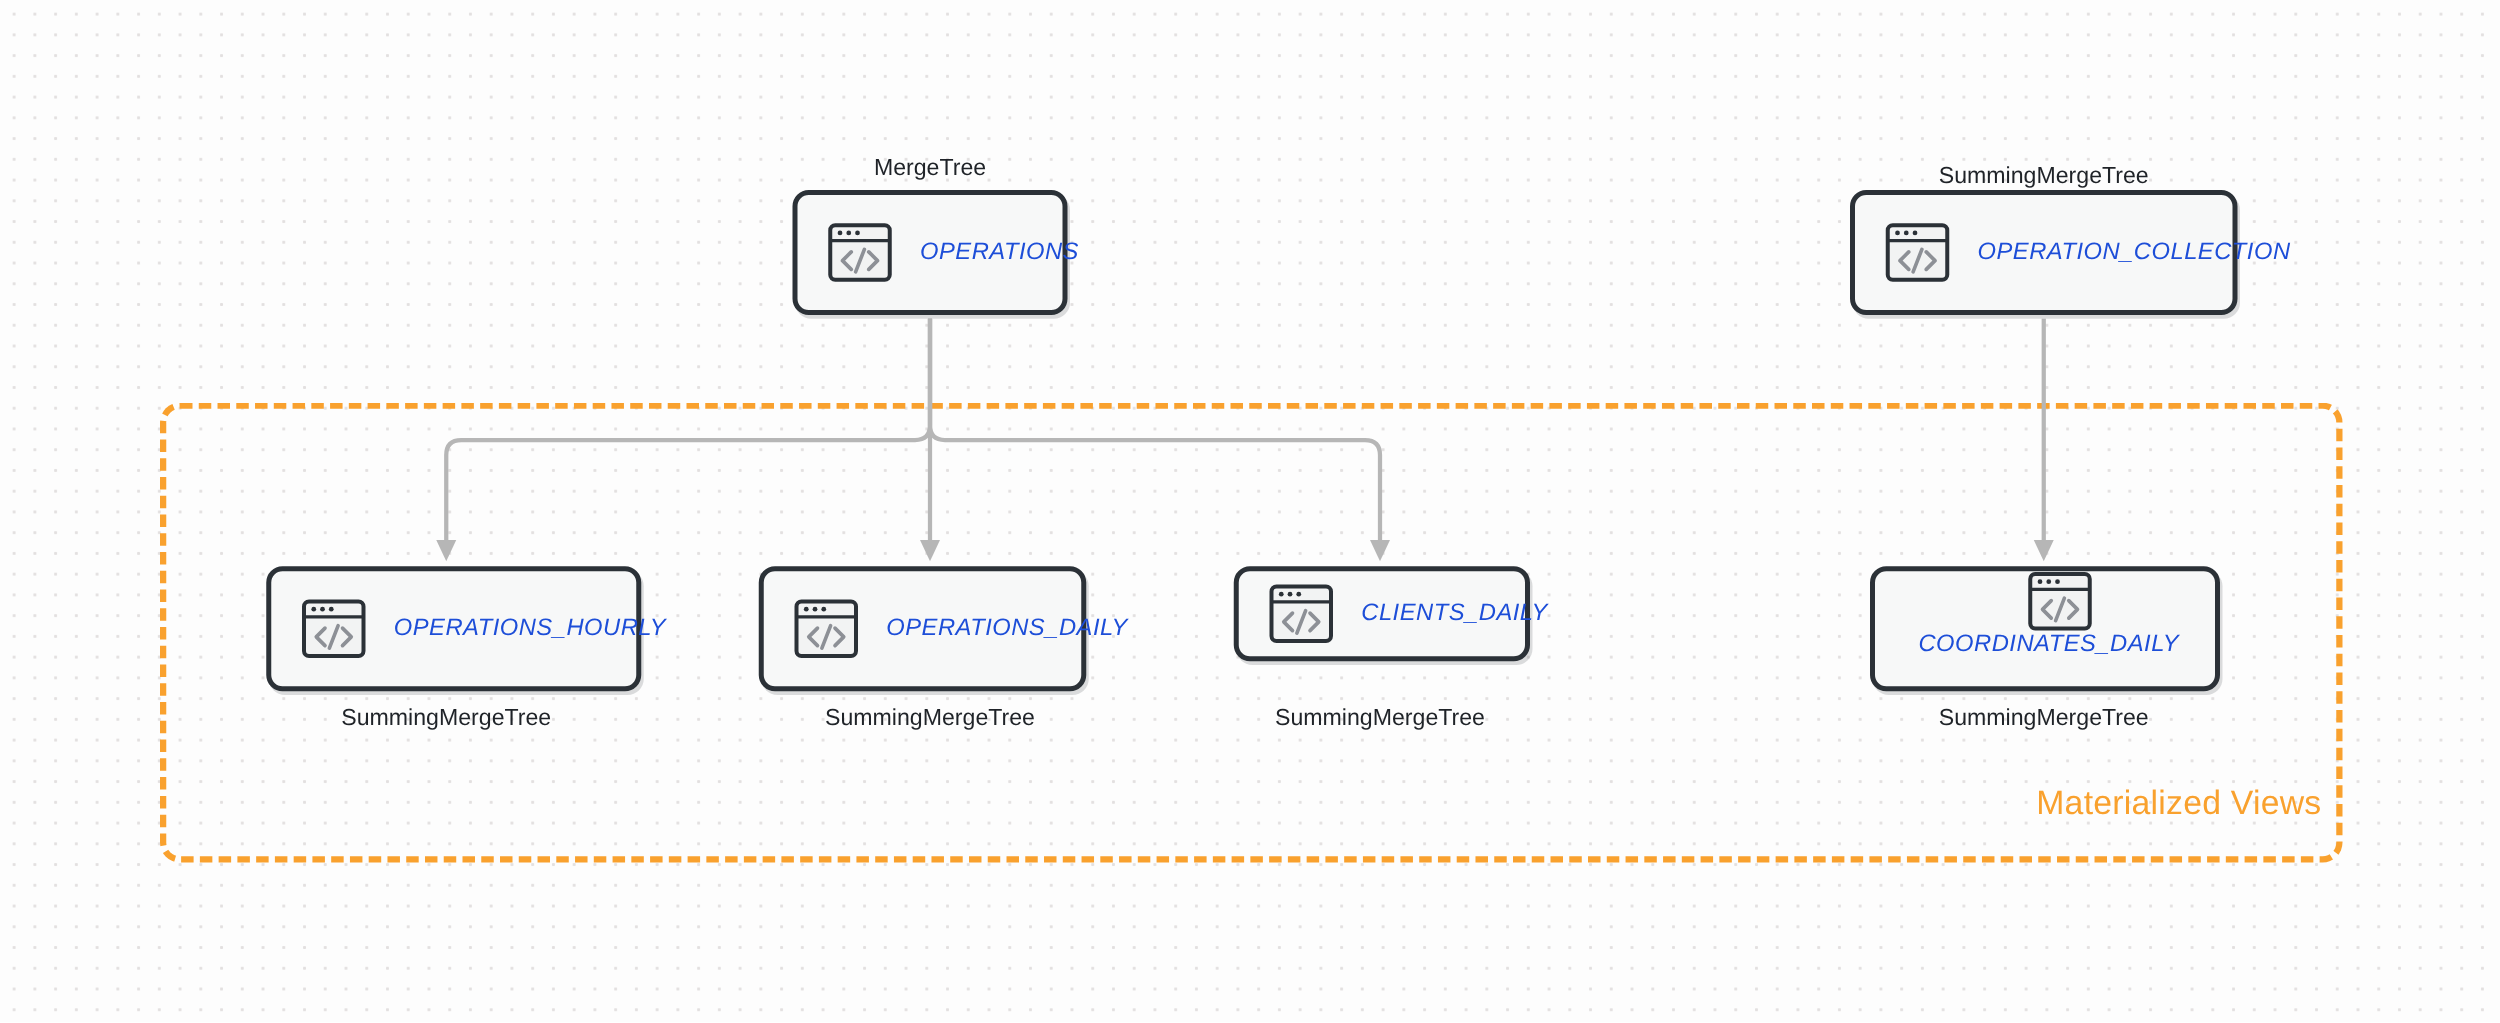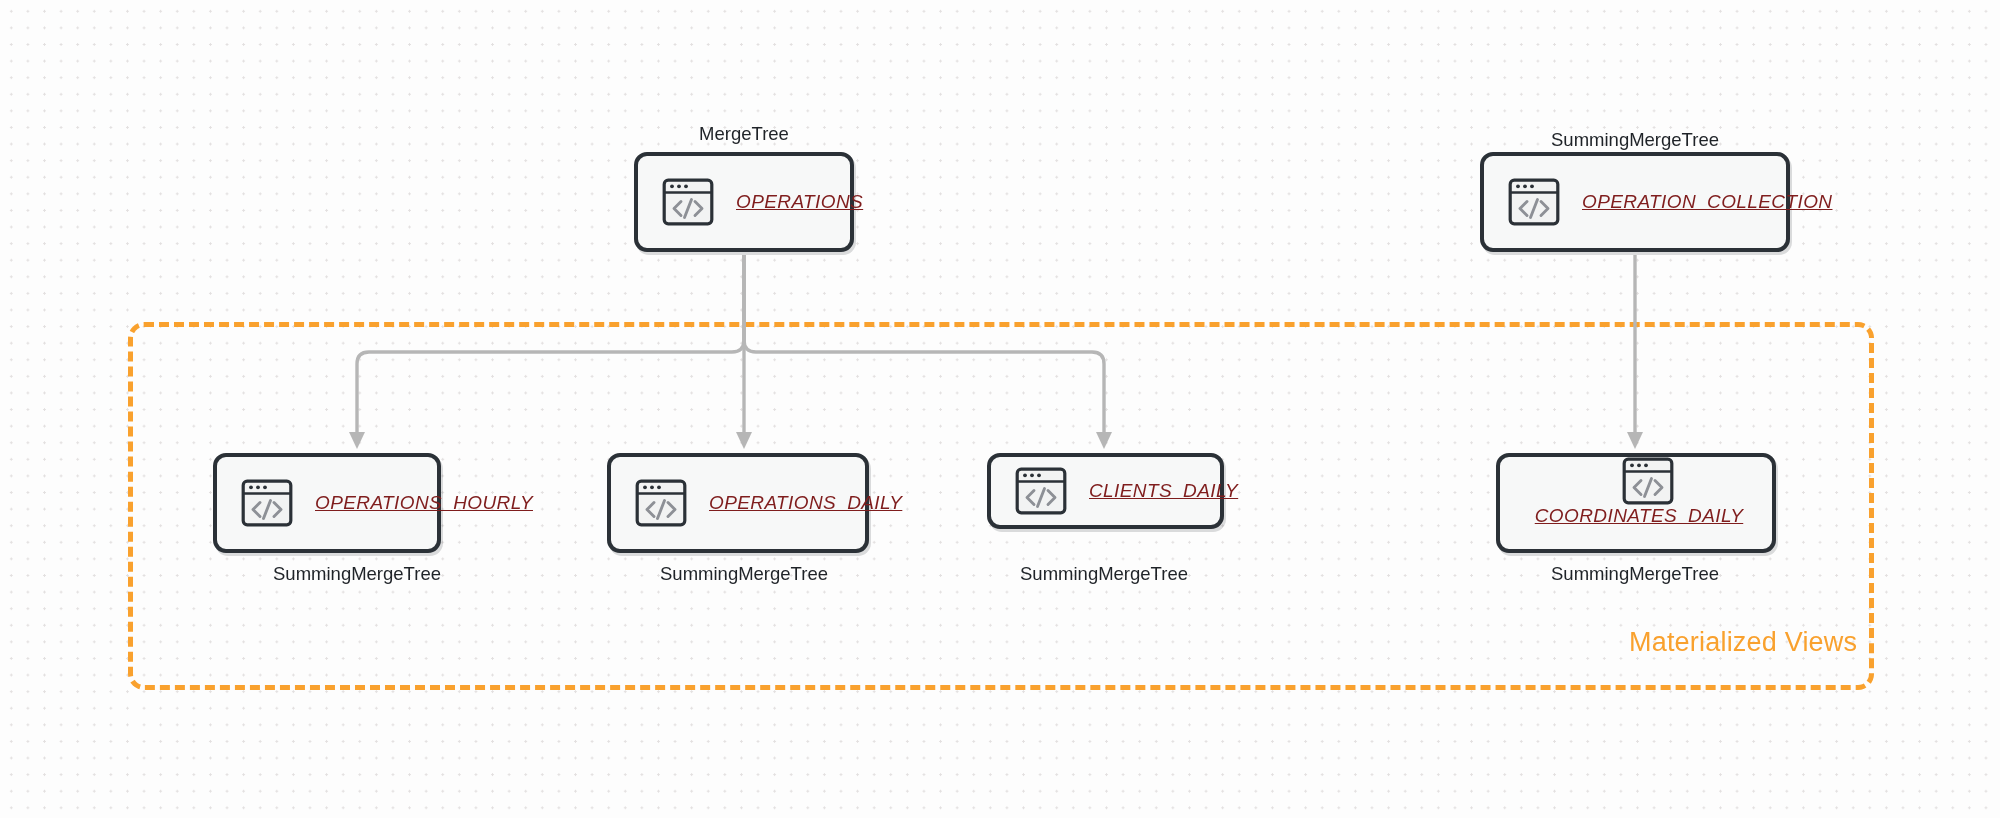--- a/index.html
+++ b/index.html
@@ -57,24 +57,23 @@
     display: block;
   }
 
   .node-label {
     flex: 1 1 auto;
     text-align: left;
     margin-left: 22px;
     margin-right: 16px;
     font-style: italic;
     font-size: 19px;
-    color: #7f1d1d;
+    color: #1d4ed8;
     letter-spacing: 0.4px;
     white-space: nowrap;
-    text-decoration: underline;
   }
 
   
   .engine-caption {
     position: absolute;
     font-size: 18.5px;
     color: #1f2328;
     white-space: nowrap;
     text-align: right;
   }
@@ -144,21 +143,21 @@
           <circle cx="10" cy="8.3" r="1.9" fill="#2b3137"></circle>
           <circle cx="17" cy="8.3" r="1.9" fill="#2b3137"></circle>
           <circle cx="24" cy="8.3" r="1.9" fill="#2b3137"></circle>
           <path d="M 19 23.5 L 12 30.5 L 19 37.5" fill="none" stroke="#8d9096" stroke-width="2.9" stroke-linecap="round" stroke-linejoin="round"></path>
           <path d="M 33 23.5 L 40 30.5 L 33 37.5" fill="none" stroke="#8d9096" stroke-width="2.9" stroke-linecap="round" stroke-linejoin="round"></path>
           <line x1="29.5" y1="21.5" x2="22.5" y2="39.5" stroke="#8d9096" stroke-width="2.9" stroke-linecap="round"></line>
         </svg>
         <div class="node-label">OPERATION_COLLECTION</div>
       </div>
       <div class="engine-caption" style="left: 1635px; top: 129px; transform: translateX(-50%); color: rgb(31, 35, 40);">SummingMergeTree</div>
-      <div class="node" style="left: 213px; top: 453px; width: 228px; height: 100px; border-color: rgb(43, 49, 55); background: rgb(247, 248, 248);">
+      <div class="node" style="left: 213px; top: 453px; width: 300px; height: 100px; border-color: rgb(43, 49, 55); background: rgb(247, 248, 248);">
         <svg class="node-icon" viewBox="0 0 52 48" xmlns="http://www.w3.org/2000/svg">
           <rect x="2.2" y="2.2" width="47.6" height="43.6" rx="4" ry="4" fill="#f2f3f3" stroke="#2b3137" stroke-width="3.2"></rect>
           <line x1="2.2" y1="14.5" x2="49.8" y2="14.5" stroke="#2b3137" stroke-width="2.6"></line>
           <circle cx="10" cy="8.3" r="1.9" fill="#2b3137"></circle>
           <circle cx="17" cy="8.3" r="1.9" fill="#2b3137"></circle>
           <circle cx="24" cy="8.3" r="1.9" fill="#2b3137"></circle>
           <path d="M 19 23.5 L 12 30.5 L 19 37.5" fill="none" stroke="#8d9096" stroke-width="2.9" stroke-linecap="round" stroke-linejoin="round"></path>
           <path d="M 33 23.5 L 40 30.5 L 33 37.5" fill="none" stroke="#8d9096" stroke-width="2.9" stroke-linecap="round" stroke-linejoin="round"></path>
           <line x1="29.5" y1="21.5" x2="22.5" y2="39.5" stroke="#8d9096" stroke-width="2.9" stroke-linecap="round"></line>
         </svg>

